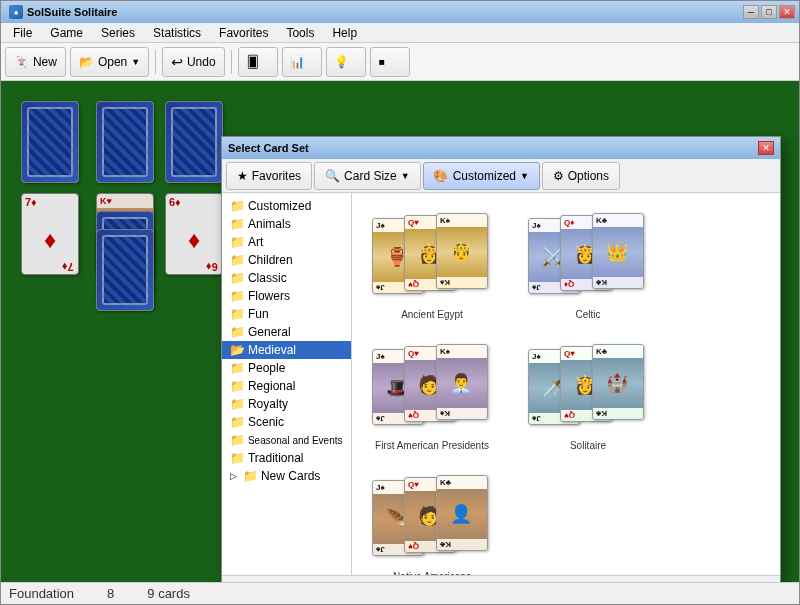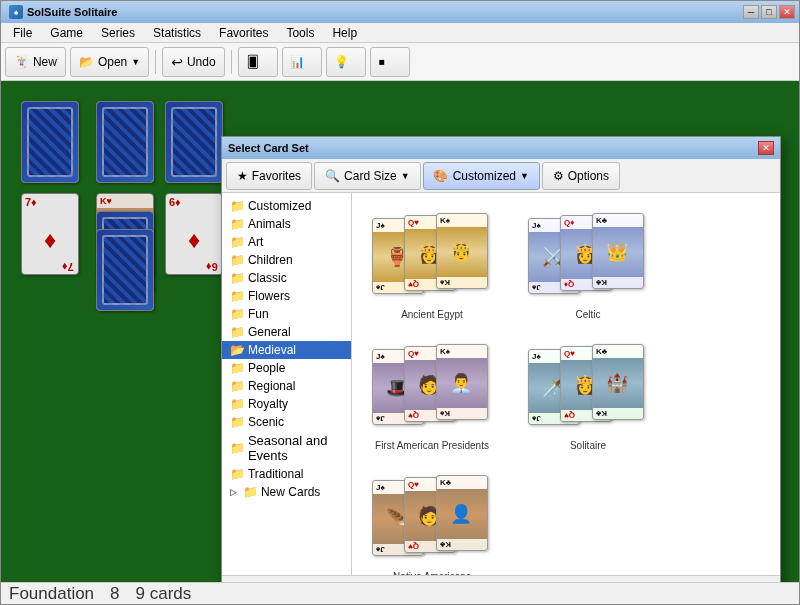--- a/index.html
+++ b/index.html
@@ -20,21 +20,21 @@
 
     
     .toolbar { background: #f5f5f5; border-bottom: 1px solid #ccc; height: 38px; display: flex; align-items: center; padding: 0 4px; gap: 4px; }
     .toolbar-btn { height: 30px; padding: 2px 8px; background: linear-gradient(to bottom, #fafafa, #e8e8e8); border: 1px solid #bbb; border-radius: 3px; cursor: pointer; display: flex; align-items: center; gap: 4px; font-size: 12px; }
     .toolbar-separator { width: 1px; height: 24px; background: #bbb; margin: 0 2px; }
 
     
     .game-area { flex: 1; background: #1a6b1a; position: relative; overflow: hidden; }
 
     
-    .status-bar { background: #f0f0f0; border-top: 1px solid #ccc; height: 22px; display: flex; align-items: center; padding: 0 8px; gap: 16px; font-size: 17px; color: #333; }
+    .status-bar { background: #f0f0f0; border-top: 1px solid #ccc; height: 22px; display: flex; align-items: center; padding: 0 8px; gap: 33px; font-size: 13px; color: #333; }
 
     
     .dialog-overlay { position: absolute; top: 0; left: 0; right: 0; bottom: 0; background: rgba(0,0,0,0.1); }
     .dialog { position: absolute; top: 55px; left: 220px; width: 560px; height: 480px; background: #f5f5f5; border: 1px solid #888; box-shadow: 4px 4px 12px rgba(0,0,0,0.4); display: flex; flex-direction: column; }
     .dialog-title-bar { background: linear-gradient(to bottom, #b8d4f0, #8ab4e0); height: 22px; display: flex; align-items: center; justify-content: space-between; padding: 0 6px; }
     .dialog-title-text { font-size: 11px; font-weight: bold; color: #000; }
     .dialog-close-btn { width: 16px; height: 14px; background: linear-gradient(to bottom, #e88, #c44); border: 1px solid #a33; font-size: 9px; cursor: pointer; display: flex; align-items: center; justify-content: center; color: white; }
 
     
     .dialog-toolbar { background: #f0f0f0; border-bottom: 1px solid #ccc; height: 34px; display: flex; align-items: center; padding: 0 4px; gap: 2px; }
@@ -288,21 +288,21 @@
             <div class="sidebar-folder">
               <span class="folder-icon">📁</span>
               <span>Royalty</span>
             </div>
             <div class="sidebar-folder">
               <span class="folder-icon">📁</span>
               <span>Scenic</span>
             </div>
             <div class="sidebar-folder">
               <span class="folder-icon">📁</span>
-              <span style="font-size:13px;">Seasonal and Events</span>
+              <span style="font-size:10px;">Seasonal and Events</span>
             </div>
             <div class="sidebar-folder">
               <span class="folder-icon">📁</span>
               <span>Traditional</span>
             </div>
             <div class="sidebar-folder">
               <span class="sidebar-tree-toggle">▷</span>
               <span class="folder-icon">📁</span>
               <span>New Cards</span>
             </div>

